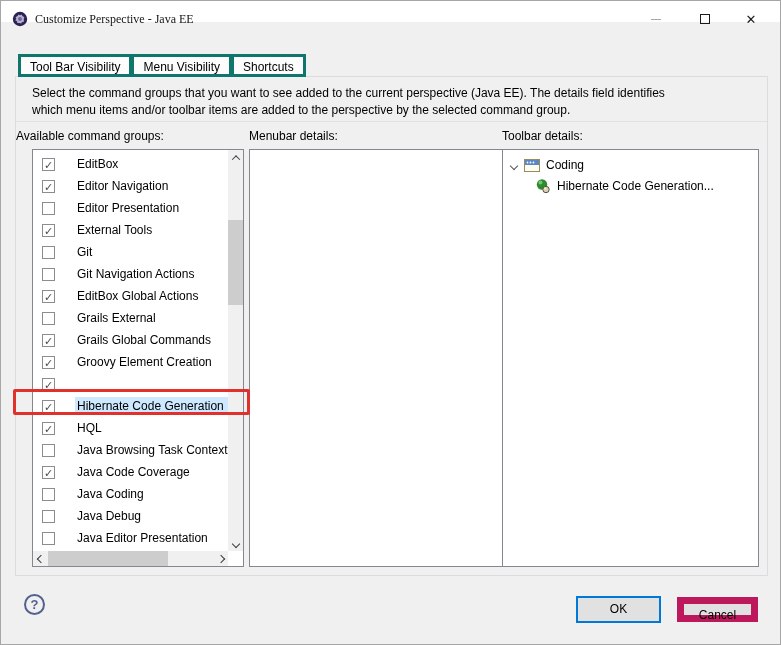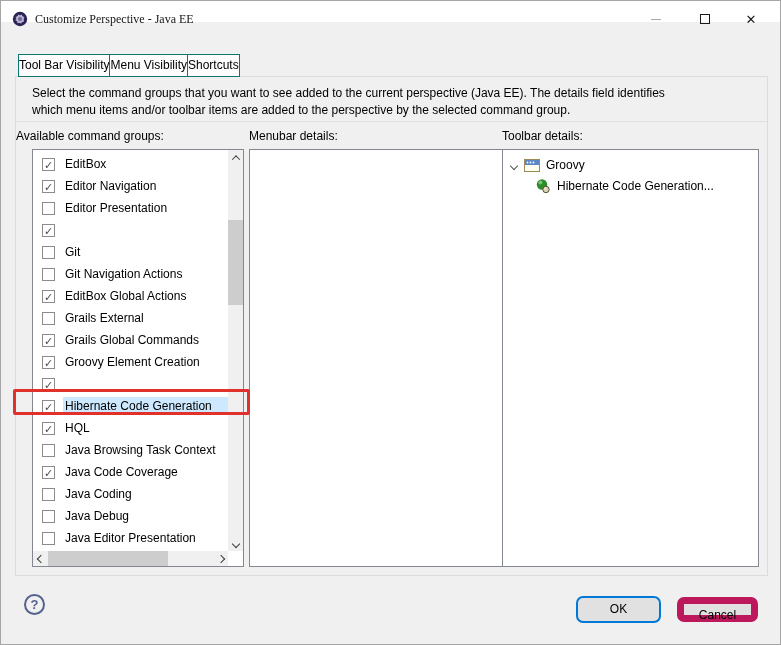--- a/index.html
+++ b/index.html
@@ -15,43 +15,43 @@
   .win-btn { position:absolute; top:0; width:34px; height:36px; display:flex; align-items:center; justify-content:center; cursor:default; }
   .btn-min  { left:638px; }
   .btn-max  { left:687px; }
   .btn-close{ left:733px; }
   .glyph-min { width:10px; height:1px; background:#a9a9a9; display:block; }
   .glyph-max { width:10px; height:10px; border:1px solid #1a1a1a; display:block; }
   .glyph-close { font-size:13px; color:#1a1a1a; line-height:1; }
 
   
   .tabbar { position:absolute; left:17px; top:47px; height:29px; display:flex; align-items:flex-end; z-index:3; }
-  .tab { height:23px; line-height:21px; padding:0 0; font-size:12px; background:#fcfcfc;
-         border:1px solid #0f766e; margin-right:-1px; white-space:nowrap; }
+  .tab { height:23px; line-height:21px; padding:0 9px; font-size:12px; background:#fcfcfc;
+         border:3px solid #0f766e; margin-right:-1px; white-space:nowrap; }
   .tab.active { height:28px; line-height:26px; background:#ffffff; margin-bottom:-1px;
                 border-bottom:1px solid #ffffff; z-index:4; position:relative; }
 
   
   .pane { position:absolute; left:14px; top:75px; width:753px; height:500px;
           border:1px solid #dcdcdc; background:#f0f0f0; }
   .desc { position:absolute; left:16px; top:8px; width:720px; font-size:12px; line-height:17px; color:#000000; }
   .sep  { position:absolute; left:0; top:44px; width:751px; height:1px; background:#e1e1e1; }
   .col-label { position:absolute; top:52px; font-size:12px; white-space:nowrap; }
   .lab-groups  { left:0; }
   .lab-menubar { left:233px; }
   .lab-toolbar { left:486px; }
 
   
   .listbox { position:absolute; left:16px; top:72px; width:212px; height:418px;
              background:#ffffff; border:1px solid #828790; }
   .rows { position:absolute; left:0; top:0; right:15px; bottom:15px; overflow:hidden; padding-top:3px; }
   .row { display:flex; align-items:center; height:22px; padding-left:9px; }
   .cb { flex:0 0 13px; width:13px; height:13px; border:1px solid #8c8c8c; background:#fff;
         font-size:11px; line-height:12px; text-align:center; color:#4c4c4c; }
-  .lbl { margin-left:8px; font-size:12px; white-space:nowrap; overflow:hidden; flex:1;
+  .lbl { margin-left:20px; font-size:12px; white-space:nowrap; overflow:hidden; flex:1;
          padding:2px 0 2px 2px; }
   .row.selected .lbl { background:var(--selection); }
 
   
   .vscroll { position:absolute; top:0; right:0; bottom:15px; width:15px; background:#f0f0f0; }
   .vthumb  { position:absolute; left:0; top:70px; width:15px; height:85px; background:#cdcdcd; }
   .hscroll { position:absolute; left:0; right:15px; bottom:0; height:15px; background:#f0f0f0; }
   .hthumb  { position:absolute; top:0; left:15px; width:120px; height:15px; background:#cdcdcd; }
   .sb-btn { position:absolute; width:15px; height:15px; display:flex; align-items:center; justify-content:center; }
   .sb-up{ top:0; } .sb-down{ bottom:0; } .sb-left{ left:0; } .sb-right{ right:0; }
@@ -74,21 +74,21 @@
   .tree-icon { margin-right:6px; display:inline-flex; }
 
   
   .red-box { position:absolute; left:12px; top:388px; width:237px; height:26px;
              border:3px solid var(--annotation-red); border-radius:2px; z-index:6; pointer-events:none; }
 
   
   .help-btn { position:absolute; left:23px; top:593px; width:21px; height:21px; border:2px solid #53618e;
               border-radius:50%; color:#53618e; font-size:13px; font-weight:bold;
               display:flex; align-items:center; justify-content:center; background:#f0f0f0; }
-  .btn { position:absolute; font-size:12px; background:#e1e1e1; text-align:center; cursor:default;border-radius:7px; }
+  .btn { position:absolute; font-size:12px; background:#e1e1e1; text-align:center; cursor:default; }
   .btn-ok { left:575px; top:595px; width:85px; height:27px; line-height:23px; border:2px solid var(--accent); }
   .btn-cancel { left:676px; top:596px; width:81px; height:25px; line-height:23px; border:7px solid #be185d; }
 </style>
 </head>
 <body>
 
 <div class="window">
 
   <div class="titlebar">
     <svg class="app-icon" viewBox="0 0 16 16">
@@ -135,20 +135,21 @@
           <div class="row">
             <span class="cb">✓</span>
             <span class="lbl">Editor Navigation</span>
           </div>
           <div class="row">
             <span class="cb"></span>
             <span class="lbl">Editor Presentation</span>
           </div>
           <div class="row">
             <span class="cb">✓</span>
+            <span class="lbl">External Tools</span>
           </div>
           <div class="row">
             <span class="cb"></span>
             <span class="lbl">Git</span>
           </div>
           <div class="row">
             <span class="cb"></span>
             <span class="lbl">Git Navigation Actions</span>
           </div>
           <div class="row">
@@ -227,21 +228,21 @@
           <span class="expander"><span class="chev down"></span></span>
           <span class="tree-icon">
             <svg width="16" height="13" viewBox="0 0 16 13">
               <rect x="0.5" y="0.5" width="15" height="12" fill="#fdfdf2" stroke="#9c8b57"></rect>
               <rect x="1" y="1" width="14" height="5" fill="#5b87c6"></rect>
               <circle cx="3.5" cy="3.5" r="0.9" fill="#fff"></circle>
                 <circle cx="6.5" cy="3.5" r="0.9" fill="#fff"></circle>
                 <circle cx="9.5" cy="3.5" r="0.9" fill="#fff"></circle>
             </svg>
           </span>
-          <span>Groovy</span>
+          <span>Coding</span>
         </div>
         <div class="tree-row tr-child">
           <span class="tree-icon">
             <svg width="16" height="16" viewBox="0 0 16 16">
               <circle cx="7" cy="6.5" r="5.2" fill="#2e8b2e"></circle>
               <circle cx="5.4" cy="4.6" r="2" fill="#7fd07f" opacity="0.85"></circle>
               <circle cx="11" cy="11.5" r="3.2" fill="#d6d2b4" stroke="#55503a"></circle>
               <circle cx="10.2" cy="10.6" r="1" fill="#f4f2e4"></circle>
             </svg>
           </span>

